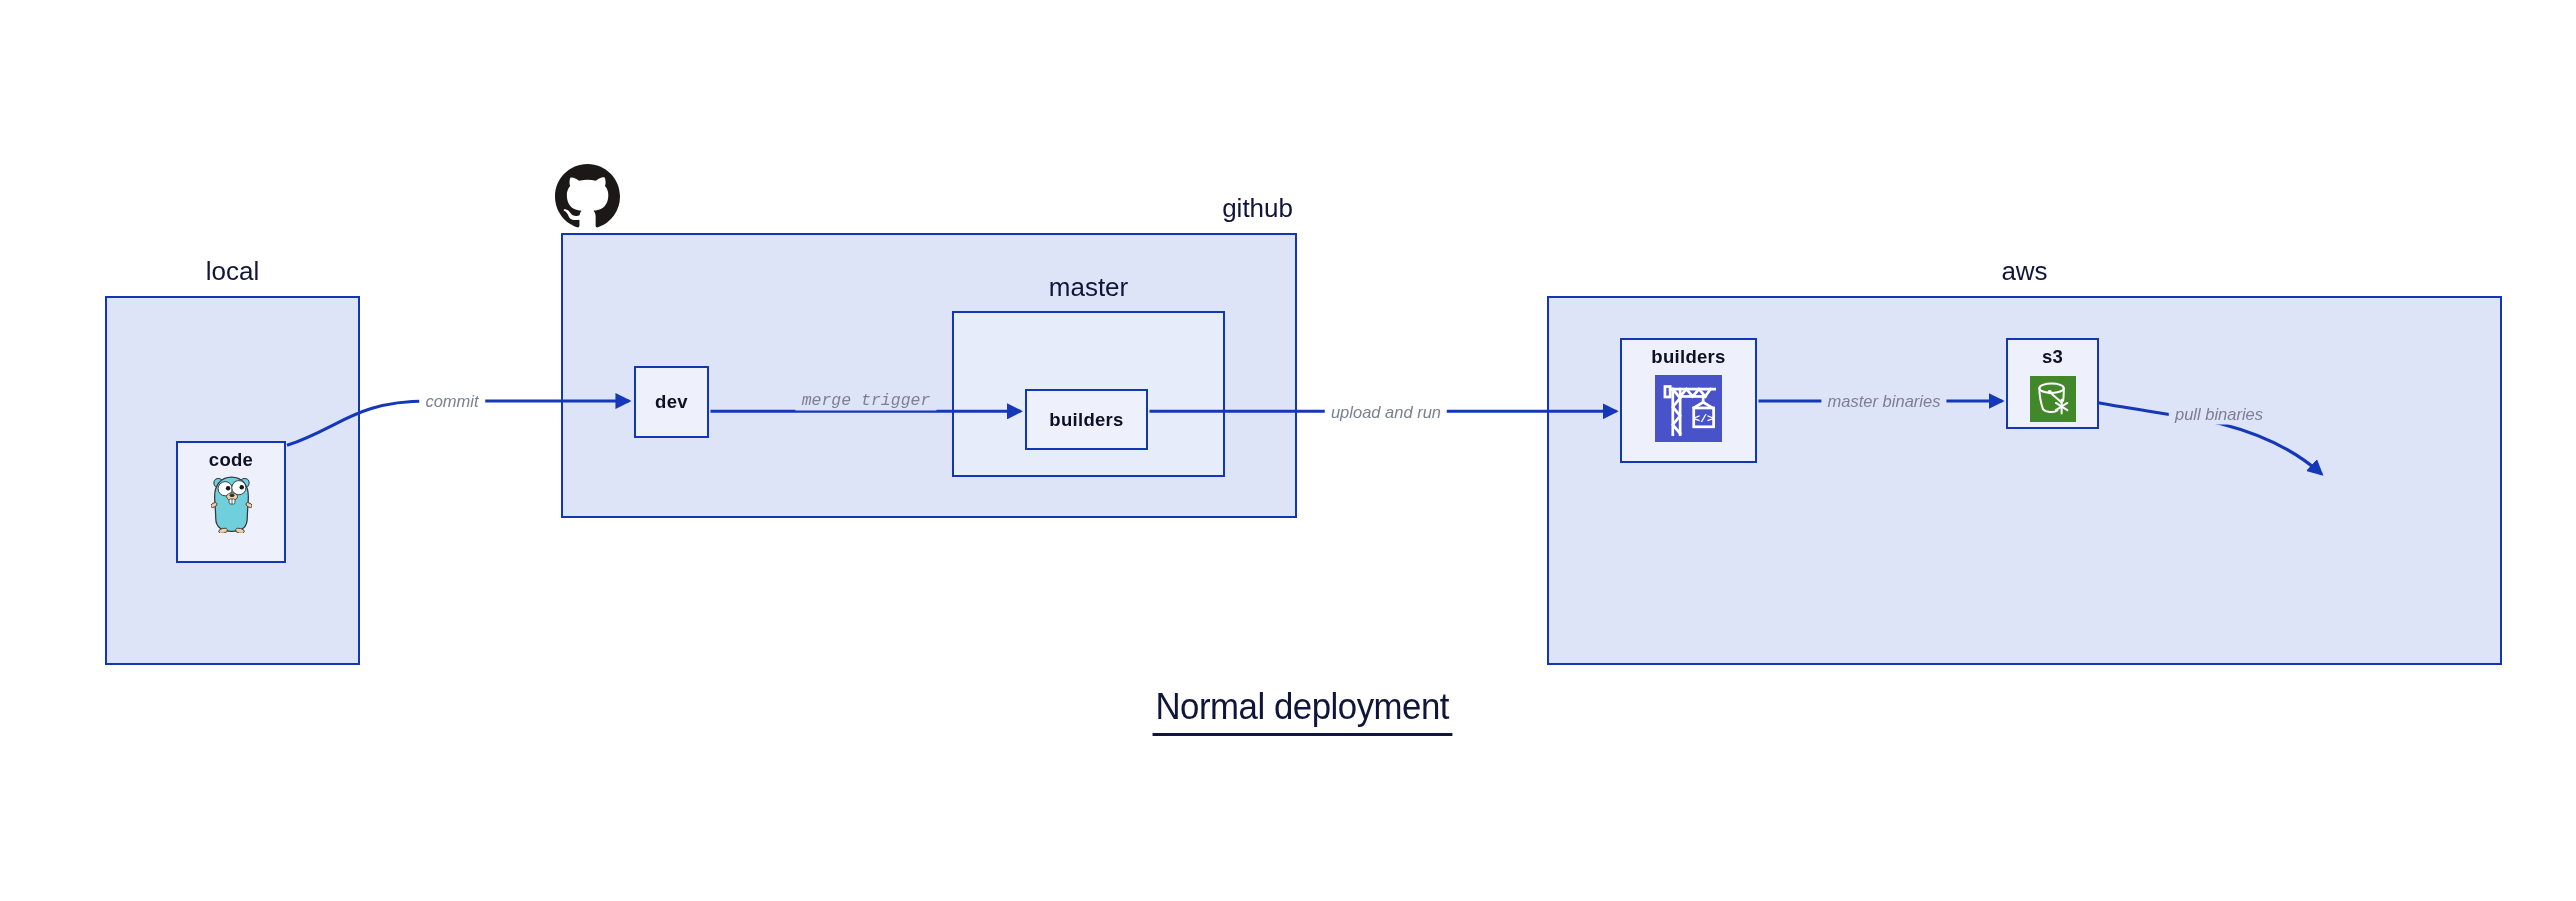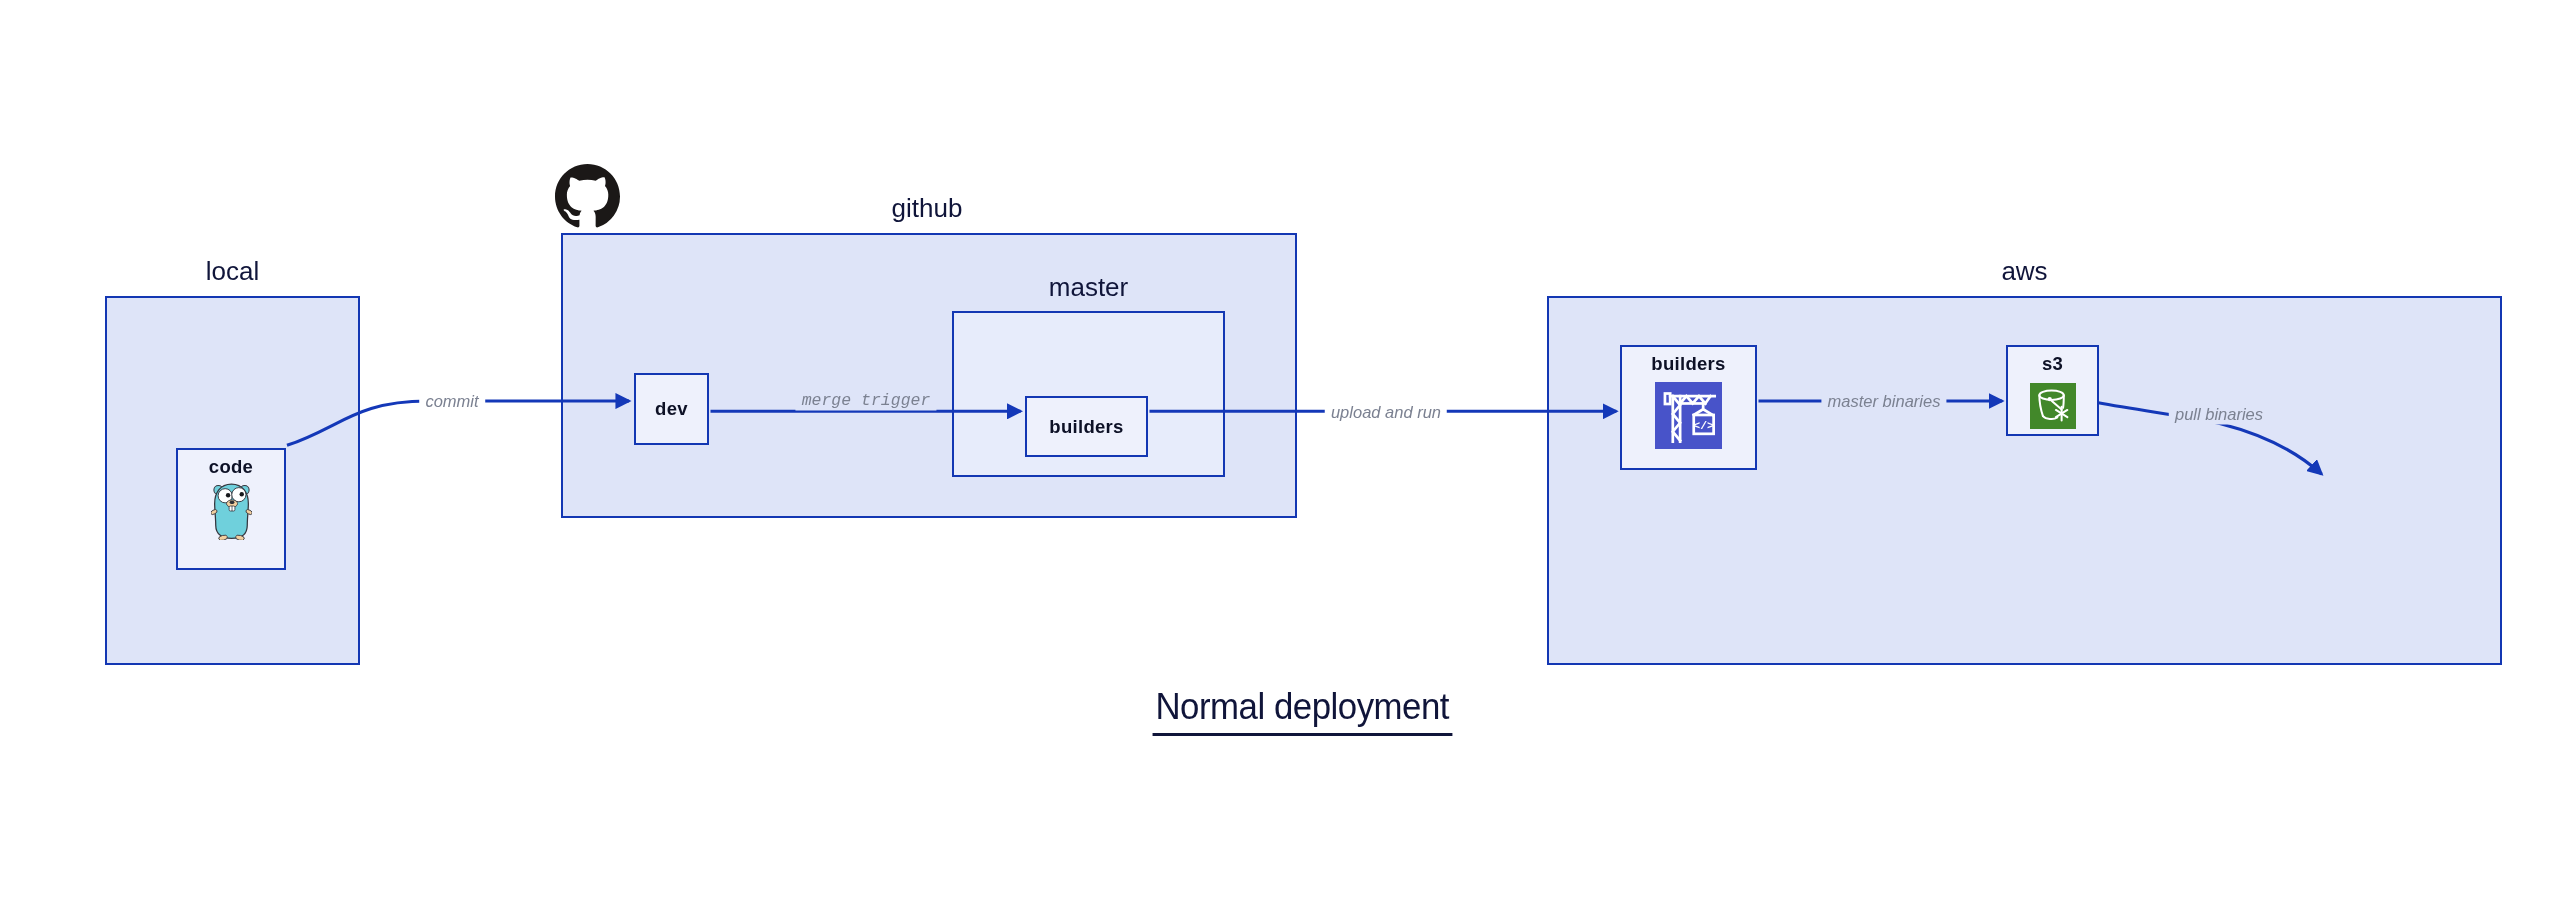--- a/index.html
+++ b/index.html
@@ -9,24 +9,24 @@
   }
   .container{
     position:absolute;background:#dee4f8;border:2.6px solid #1337b3;
     box-sizing:border-box;z-index:1;
   }
   .container.inner{background:#e7ecfb;}
   .clabel{
     position:absolute;z-index:4;font-size:26px;line-height:30px;color:#10153a;
   }
   .clabel.centered{text-align:center;}
-  .clabel.right{text-align:center;}
+  .clabel.right{text-align:right;}
   .node{
     position:absolute;background:#eef1fc;border:2.6px solid #1337b3;
-    box-sizing:border-box;z-index:3;display:flex;flex-direction:column;align-items:center;margin-top:7px;
+    box-sizing:border-box;z-index:3;display:flex;flex-direction:column;align-items:center;
   }
   .node.middle{justify-content:center;}
   .nlabel{font-size:18.5px;font-weight:bold;color:#0d1126;letter-spacing:0.3px;}
   .node .nlabel.top{margin-top:6.2px;}
   #edges{position:absolute;left:0;top:0;z-index:2;pointer-events:none;}
   .edge-label{
     position:absolute;transform:translate(-50%,-50%);z-index:4;
     font-size:16.5px;font-style:italic;color:#7b8191;white-space:nowrap;
     padding:1px 6.2px;
   }

